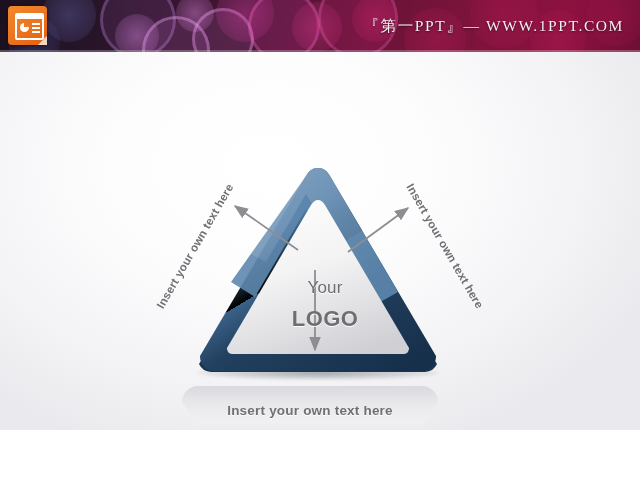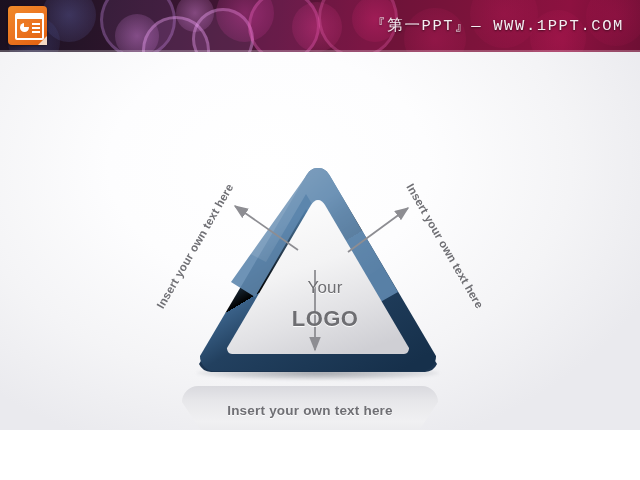--- a/index.html
+++ b/index.html
@@ -54,21 +54,21 @@
     position: absolute;
     right: 16px;
     top: 0;
     height: 52px;
     line-height: 52px;
     color: #f4eef2;
     font-size: 15.5px;
     letter-spacing: 1.6px;
     white-space: nowrap;
     text-shadow: 0 1px 2px rgba(0,0,0,0.55);
-    font-family: Liberation Mono, monospace;
+    font-family: Liberation Serif, serif;
   }
 
   
   .ppt-icon {
     position: absolute;
     left: 8px; top: 6px;
     width: 39px; height: 39px;
   }
   .ppt-icon .body {
     position: absolute;

